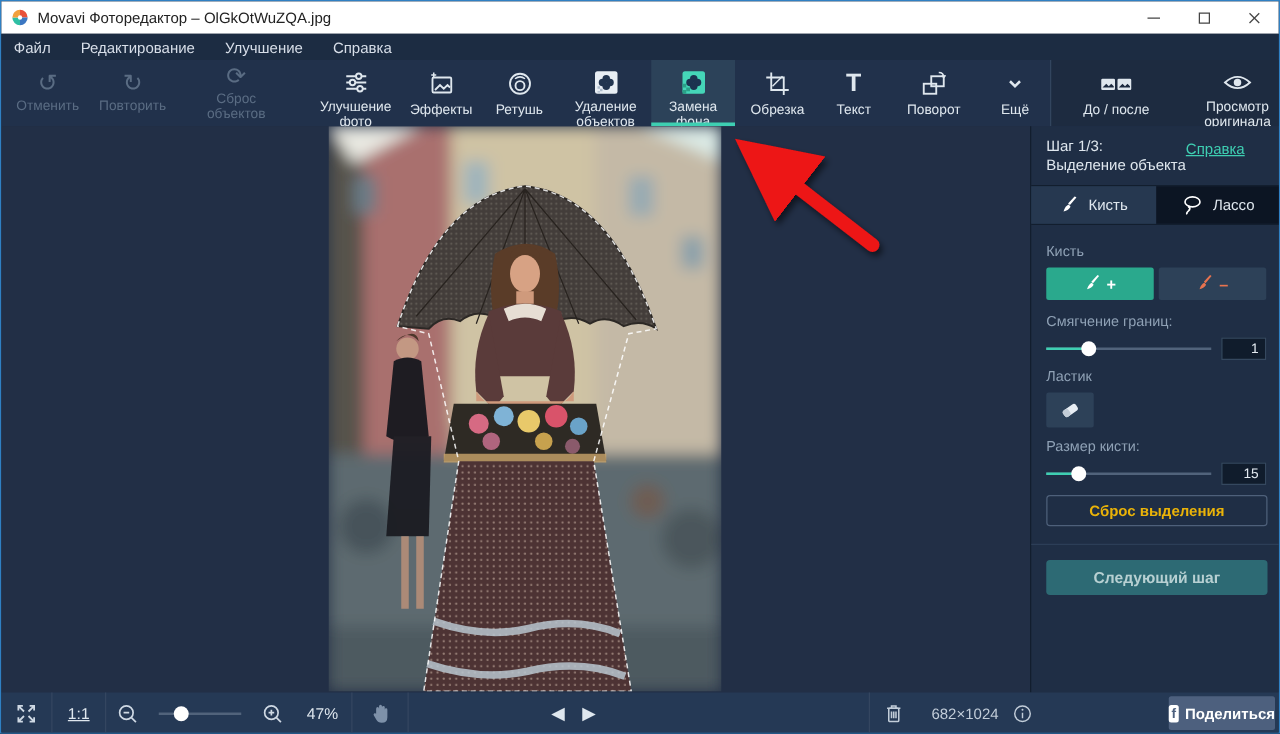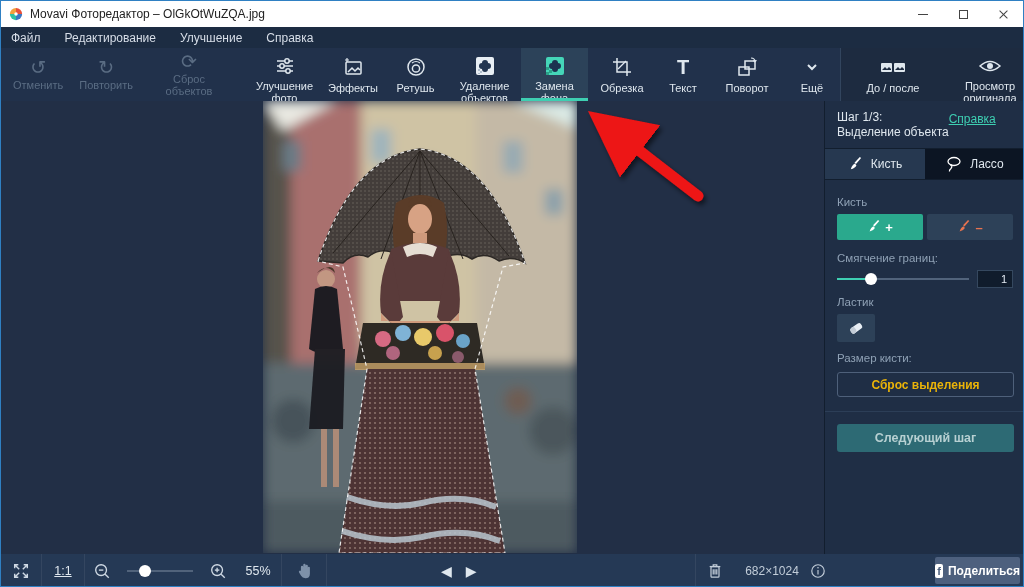--- a/index.html
+++ b/index.html
@@ -419,20 +419,28 @@
       <div class="eraser-btn">
         <svg width="18" height="16" viewBox="0 0 20 18">
           <g transform="rotate(-35 10 9)">
             <rect x="3" y="6" width="14" height="7" rx="2.5" fill="#e8eef4"></rect>
             <rect x="3" y="6" width="6" height="7" rx="2.5" fill="#c3ccd6"></rect>
           </g>
         </svg>
       </div>
 
       <div class="sec-label" style="margin-top:10px;">Размер кисти:</div>
+      <div class="slider-row">
+        <div class="slider">
+          <div class="track"></div>
+          <div class="fill" style="width:26px;"></div>
+          <div class="thumb" style="left:20px;"></div>
+        </div>
+        <div class="valbox">15</div>
+      </div>
 
       <div class="ghost-btn">Сброс выделения</div>
 
       <div class="panel-div"></div>
 
       <div class="next-btn">Следующий шаг</div>
     </div>
   </div>
 
   <div class="statusbar">
@@ -459,21 +467,21 @@
       <div class="thumb"></div>
     </div>
     <div class="sb-item" style="width:34px;">
       <svg width="18" height="18" viewBox="0 0 20 20" fill="none" stroke="#cfd9e4" stroke-width="1.5">
         <circle cx="9" cy="9" r="6"></circle>
           <line x1="13.5" y1="13.5" x2="17.5" y2="17.5"></line>
           <line x1="6.5" y1="9" x2="11.5" y2="9"></line>
           <line x1="9" y1="6.5" x2="9" y2="11.5"></line>
       </svg>
     </div>
-    <div class="sb-item" style="width:46px;font-size:12.5px;color:#dfe7ee;">55%</div>
+    <div class="sb-item" style="width:46px;font-size:12.5px;color:#dfe7ee;">47%</div>
     <div class="sb-sep"></div>
     <div class="sb-item" style="width:44px;">
       <svg width="17" height="18" viewBox="0 0 18 20">
         <path d="M5 10 V5.5 q0-1.4 1.4-1.4 q1.2 0 1.2 1.4 V9 V3.4 q0-1.4 1.3-1.4 q1.3 0 1.3 1.4 V9 V4.4 q0-1.3 1.25-1.3 q1.25 0 1.25 1.3 V10 V6.4 q0-1.2 1.15-1.2 q1.15 0 1.15 1.2 V13 q0 5-5 5 q-3.4 0-4.8-2.6 L3 11.6 q-0.8-1.4 0.5-2 q1-0.4 1.5 0.4 z" fill="#7e91a9"></path>
       </svg>
     </div>
     <div class="sb-sep"></div>
 
     <div class="nav-arrows">
       <span class="nav-a">◀</span>

